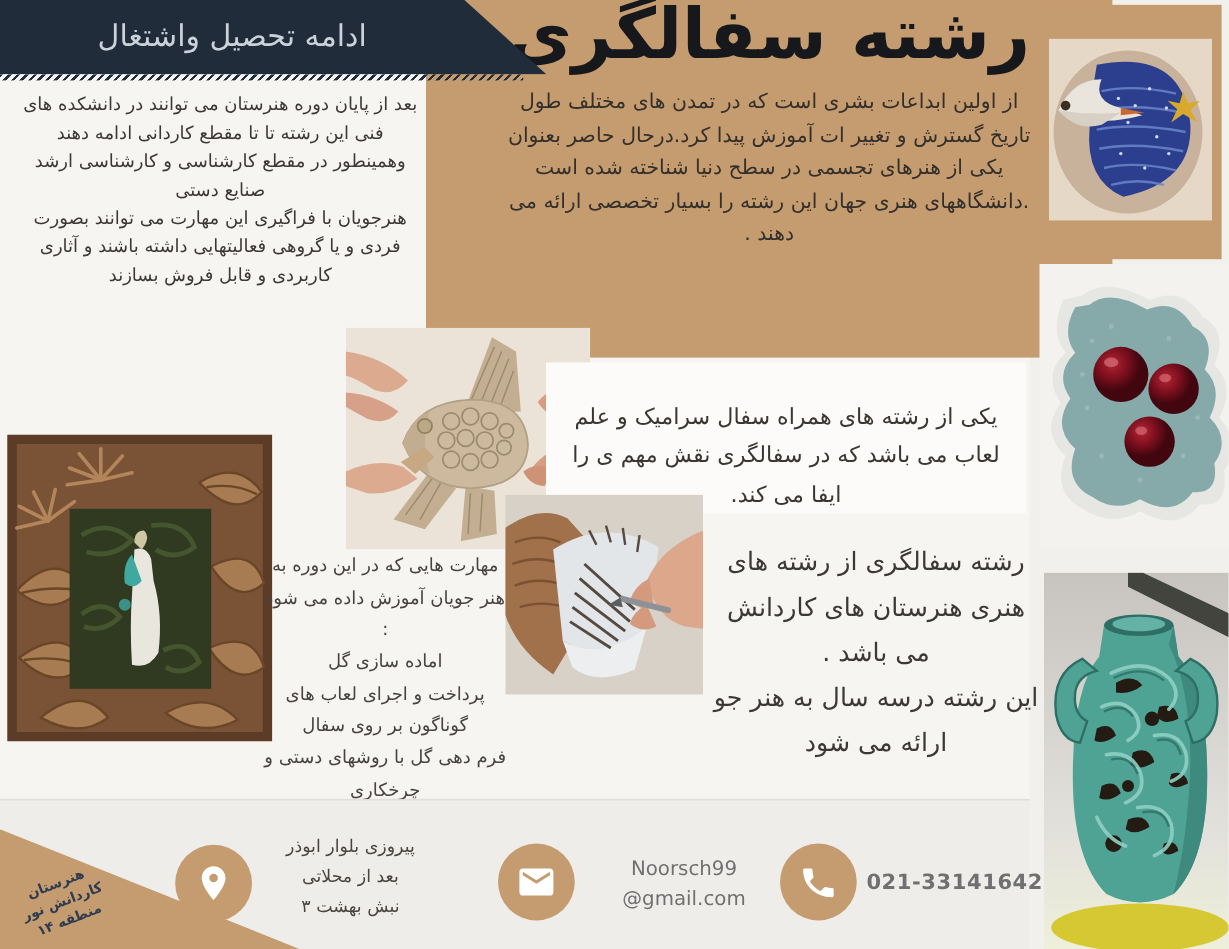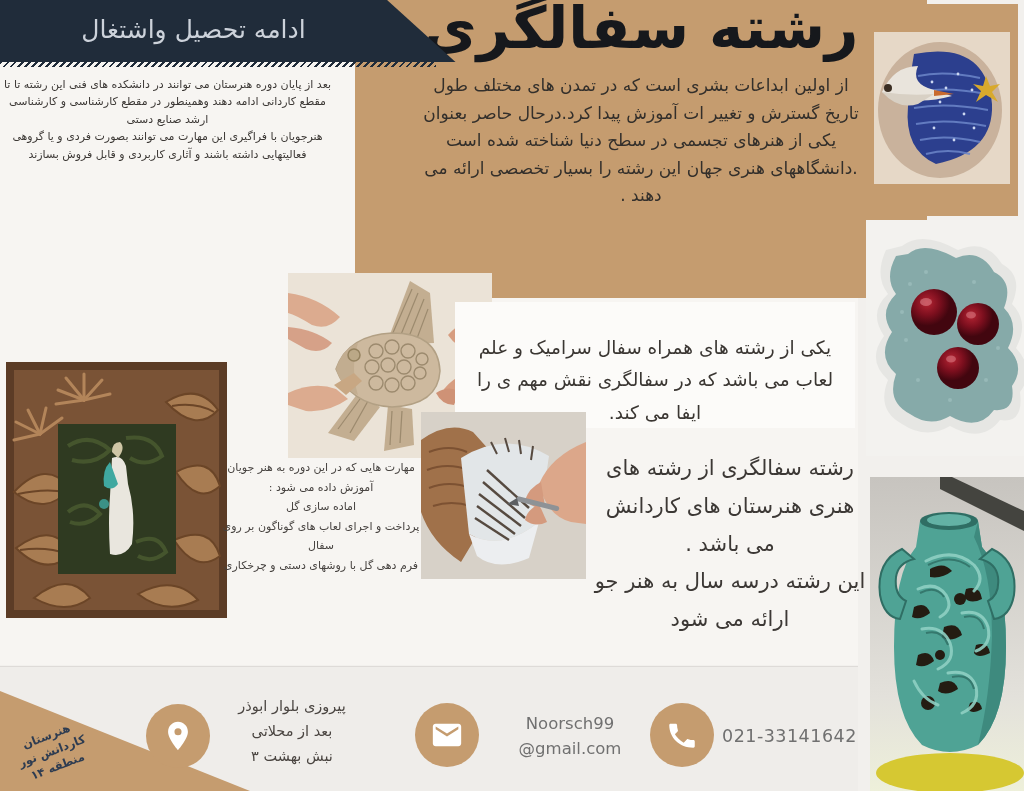--- a/index.html
+++ b/index.html
@@ -19,24 +19,24 @@
   .navy-banner{left:0;top:0;width:450px;height:62px;background:#202c3a;
     clip-path:polygon(0 0,82% 0,96.5% 100%,0 100%);padding-left:22px;}
   .navy-banner span{position:absolute;left:30px;right:115px;top:0;line-height:60px;
     text-align:center;font-size:25px;color:#ccd2da;direction:rtl;}
   .hatch{left:0;top:62px;width:436px;height:5px;
     background:repeating-linear-gradient(135deg,#202c3a 0,#202c3a 2px,rgba(32,44,58,0) 2px,rgba(32,44,58,0) 5px);}
 
   
   .fa{direction:rtl;text-align:center;color:#3c3835;}
   .fa p{margin:0;}
-  .intro{left:0;top:76px;width:335px;font-size:11px;line-height:1.58;}
+  .intro{left:16px;top:76px;width:335px;font-size:15px;line-height:1.58;}
   .glaze-box{left:455px;top:302px;width:400px;height:126px;background:#fcfbf9;}
   .glaze-box p{padding:30px 14px 0;font-size:18.5px;line-height:1.75;color:#3a3632;}
-  .skills{left:220px;top:458px;width:202px;font-size:11px;line-height:1.78;color:#474340;}
+  .skills{left:220px;top:458px;width:202px;font-size:15px;line-height:1.78;color:#474340;}
   .program{left:594px;top:450px;width:272px;font-size:21px;line-height:1.8;}
 
   
   .photo{overflow:hidden;}
   .fish-img{left:288px;top:273px;width:204px;height:185px;}
   .carving-img{left:421px;top:412px;width:165px;height:167px;}
   .relief-img{left:6px;top:362px;width:221px;height:256px;}
   .bowl-panel{left:866px;top:4px;width:152px;height:212px;background:#c59c6f;}
   .bowl-photo{left:8px;top:28px;width:136px;height:152px;position:absolute;overflow:hidden;}
   .cherry-img{left:866px;top:220px;width:158px;height:236px;}
@@ -49,21 +49,21 @@
   .school-text{position:absolute;left:4px;bottom:16px;width:96px;transform:rotate(-21deg);
     direction:rtl;text-align:center;font-size:11.5px;line-height:1.4;color:#2e3c51;font-weight:700;}
   .icon-circle{width:64px;height:64px;border-radius:50%;background:#c59c6f;
     display:flex;align-items:center;justify-content:center;}
   .icon-circle svg{width:34px;height:34px;}
   .loc-circle{left:146px;top:704px;}
   .mail-circle{left:415px;top:703px;}
   .phone-circle{left:650px;top:703px;}
   .address{left:230px;top:694px;width:124px;font-size:14.5px;line-height:1.72;color:#4a4541;}
   .email-text{left:500px;top:712px;width:140px;text-align:center;font-size:16.5px;line-height:1.5;color:#707070;}
-  .phone-text{left:722px;top:726px;font-size:17.5px;color:#707070;letter-spacing:.5px;}
+  .phone-text{left:722px;top:726px;font-size:17.5px;color:#707070;letter-spacing:.5px;font-weight:bold;}
 </style>
 </head>
 <body>
 
 <div class="poster">
 
   <div class="abs main-bg"></div>
 
   <div class="abs tan-block">
     <div class="title">رشته سفالگری</div>

